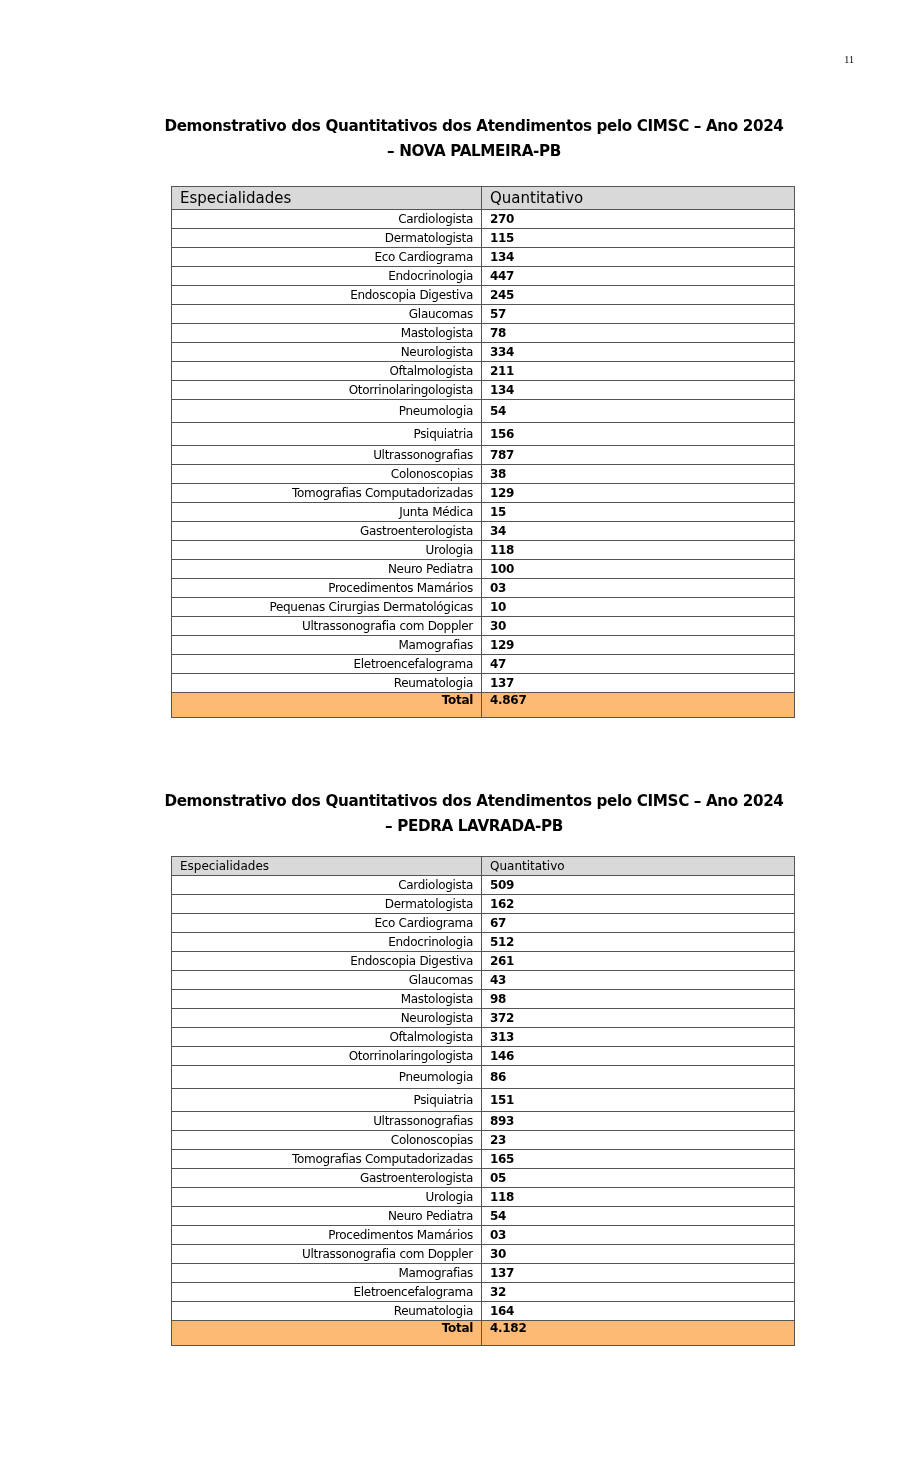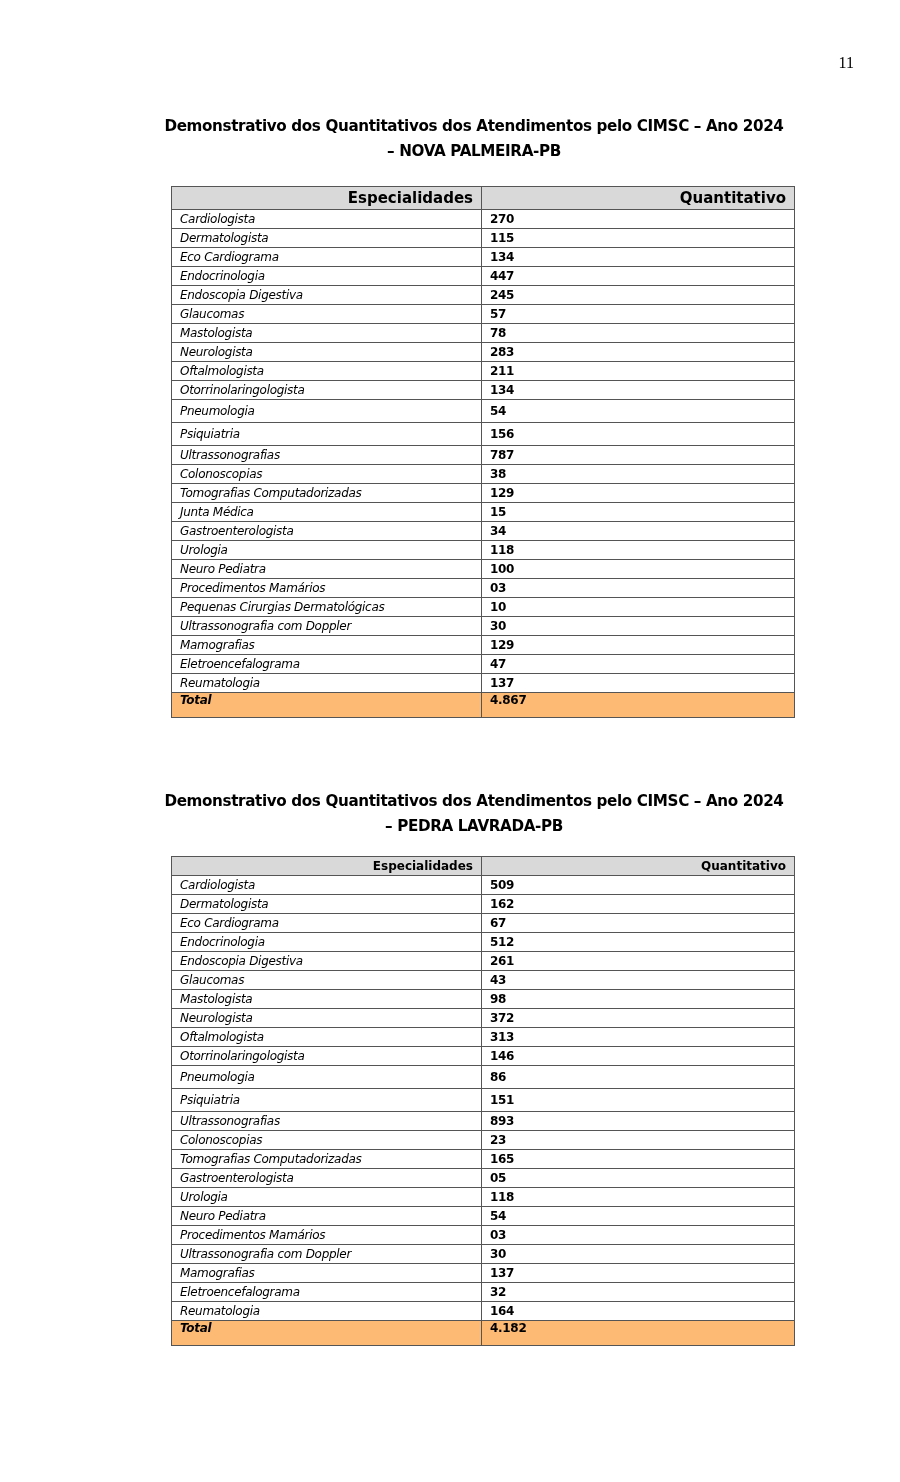--- a/index.html
+++ b/index.html
@@ -1,24 +1,24 @@
 <!DOCTYPE html>
 <html><head>
   <meta charset="utf-8">
   <style>
     html, body { margin: 0; padding: 0; background: #ffffff; }
     body { width: 900px; height: 1482px; position: relative; font-family: "DejaVu Sans", sans-serif; color: #000; }
-    .page-number { position: absolute; top: 54px; right: 46px; font-family: "Liberation Serif", serif; font-size: 16px; }
+    .page-number { position: absolute; top: 54px; right: 46px; font-family: "Liberation Serif", serif; font-size: 10px; }
     .title { position: absolute; left: 0; width: 948px; text-align: center; font-family: "DejaVu Sans", sans-serif; font-weight: bold; font-size: 16.5px; line-height: 25px; letter-spacing: -0.4px; transform: scaleX(0.92); transform-origin: 474px 0; }
     .title1 { top: 113px; }
     .title2 { top: 788px; }
     table { position: absolute; left: 171px; width: 624px; border-collapse: collapse; font-family: "DejaVu Sans", sans-serif; font-size: 12px; }
     td, th { border: 1px solid #555; padding: 0 8px; }
-    th { background: #d9d9d9; font-weight: bold; text-align: right; }
-    td.name { text-align: left; width: 293px; font-style: italic; }
+    th { background: #d9d9d9; font-weight: normal; text-align: left; }
+    td.name { text-align: right; width: 293px; }
     td.val { text-align: left; font-weight: bold; }
     tr.total td { background: #fdba74; font-weight: bold; vertical-align: top; }
     .t1 { top: 186px; }
     .t1 th { font-size: 15px; height: 22px; }
     .t1 td { height: 18px; letter-spacing: -0.3px; }
     .t1 tr.tall td { height: 22px; }
     .t1 tr.total td { height: 24px; }
     .t2 { top: 856px; }
     .t2 th { font-size: 12px; height: 18px; }
     .t2 td { height: 18px; letter-spacing: -0.3px; }
@@ -66,21 +66,21 @@
       <tr>
         <td class="name">Glaucomas</td>
         <td class="val">57</td>
       </tr>
       <tr>
         <td class="name">Mastologista</td>
         <td class="val">78</td>
       </tr>
       <tr>
         <td class="name">Neurologista</td>
-        <td class="val">283</td>
+        <td class="val">334</td>
       </tr>
       <tr>
         <td class="name">Oftalmologista</td>
         <td class="val">211</td>
       </tr>
       <tr>
         <td class="name">Otorrinolaringologista</td>
         <td class="val">134</td>
       </tr>
       <tr class="tall">

